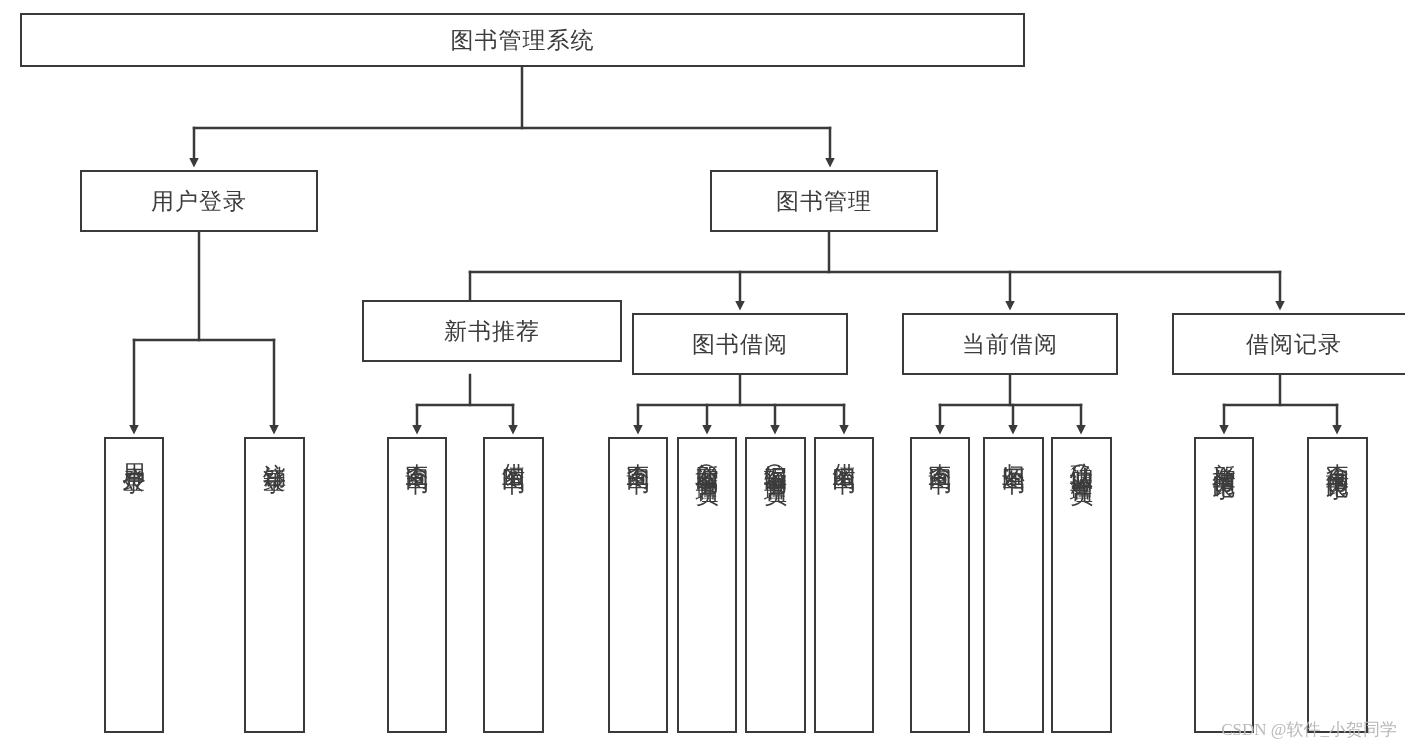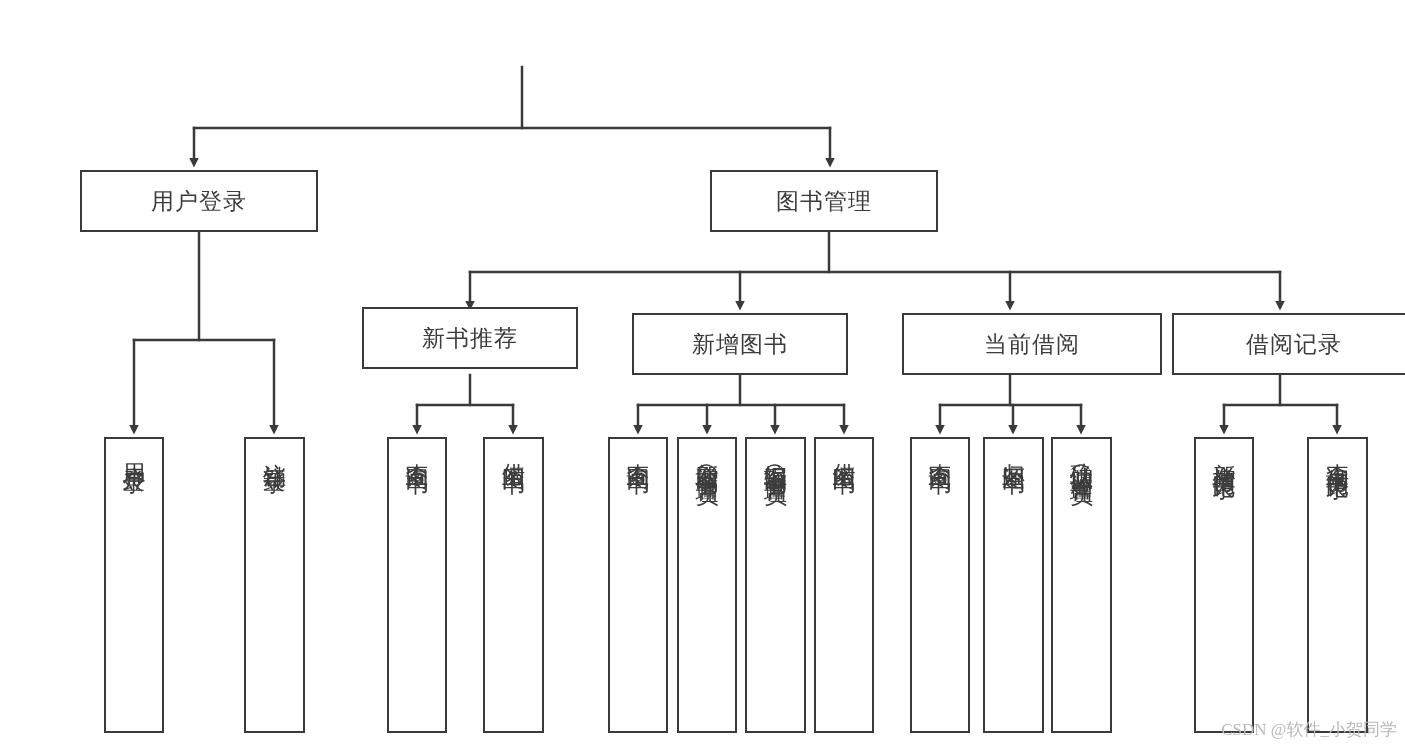--- a/index.html
+++ b/index.html
@@ -105,35 +105,38 @@
         <line x1="940" y1="405" x2="940" y2="426" marker-end="url(#arrow)"></line>
         <line x1="1013" y1="405" x2="1013" y2="426" marker-end="url(#arrow)"></line>
         <line x1="1081" y1="405" x2="1081" y2="426" marker-end="url(#arrow)"></line>
         <line x1="1280" y1="375" x2="1280" y2="405"></line>
         <line x1="1224" y1="405" x2="1337" y2="405"></line>
         <line x1="1224" y1="405" x2="1224" y2="426" marker-end="url(#arrow)"></line>
         <line x1="1337" y1="405" x2="1337" y2="426" marker-end="url(#arrow)"></line>
       </g>
   </svg>
 
+  <div class="node horizontal" id="node-root" style="left: 20px; top: 13px; width: 1005px; height: 54px;">
+    <span>图书管理系统</span>
+  </div>
 
   <div id="node-layer">
       <div class="node horizontal" id="node-user-login" style="left: 80px; top: 170px; width: 238px; height: 62px;">
         <span>用户登录</span>
       </div>
       <div class="node horizontal" id="node-book-manage" style="left: 710px; top: 170px; width: 228px; height: 62px;">
         <span>图书管理</span>
       </div>
-      <div class="node horizontal" id="node-new-book-rec" style="left: 362px; top: 307px; width: 216px; height: 62px;">
+      <div class="node horizontal" id="node-new-book-rec" style="left: 362px; top: 300px; width: 260px; height: 62px;">
         <span>新书推荐</span>
       </div>
       <div class="node horizontal" id="node-book-borrow" style="left: 632px; top: 313px; width: 216px; height: 62px;">
-        <span>新增图书</span>
+        <span>图书借阅</span>
       </div>
-      <div class="node horizontal" id="node-current-borrow" style="left: 902px; top: 313px; width: 260px; height: 62px;">
+      <div class="node horizontal" id="node-current-borrow" style="left: 902px; top: 313px; width: 216px; height: 62px;">
         <span>当前借阅</span>
       </div>
       <div class="node horizontal" id="node-borrow-record" style="left: 1172px; top: 313px; width: 244px; height: 62px;">
         <span>借阅记录</span>
       </div>
       <div class="node vertical" id="node-leaf-user-login" style="left: 104px; top: 437px; width: 60px; height: 296px;">
         <span class="vlabel">用户登录</span>
       </div>
       <div class="node vertical" id="node-leaf-logout" style="left: 244px; top: 437px; width: 61px; height: 296px;">
         <span class="vlabel">注销登录</span>

